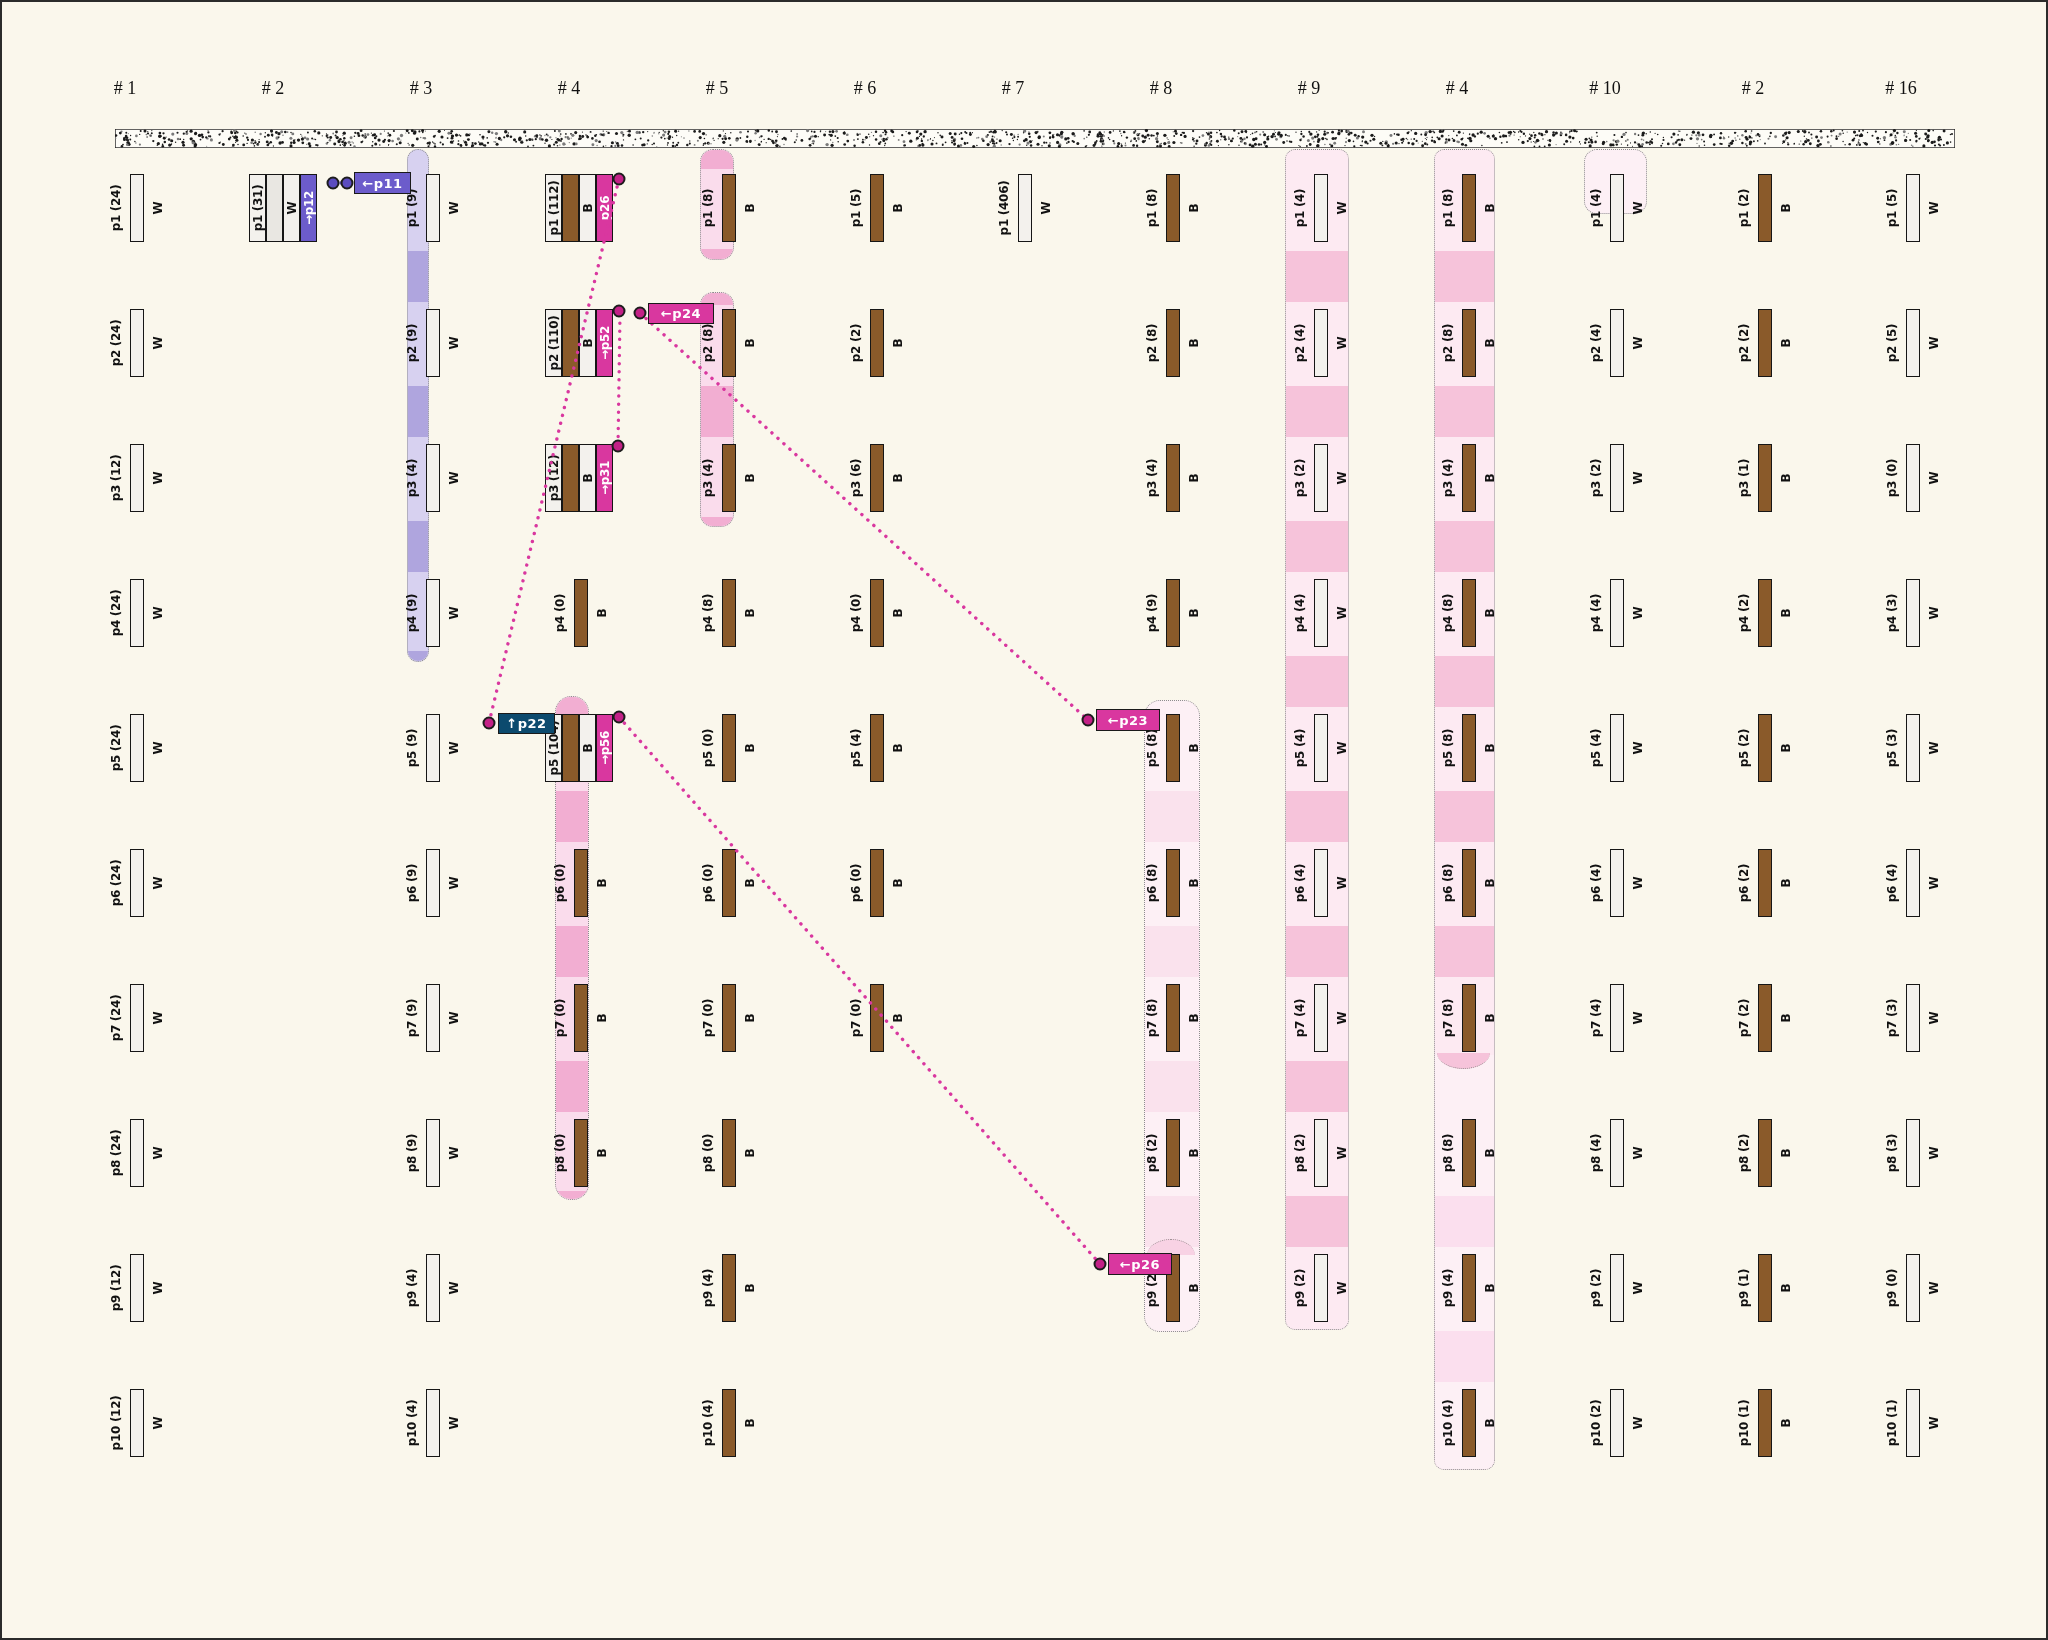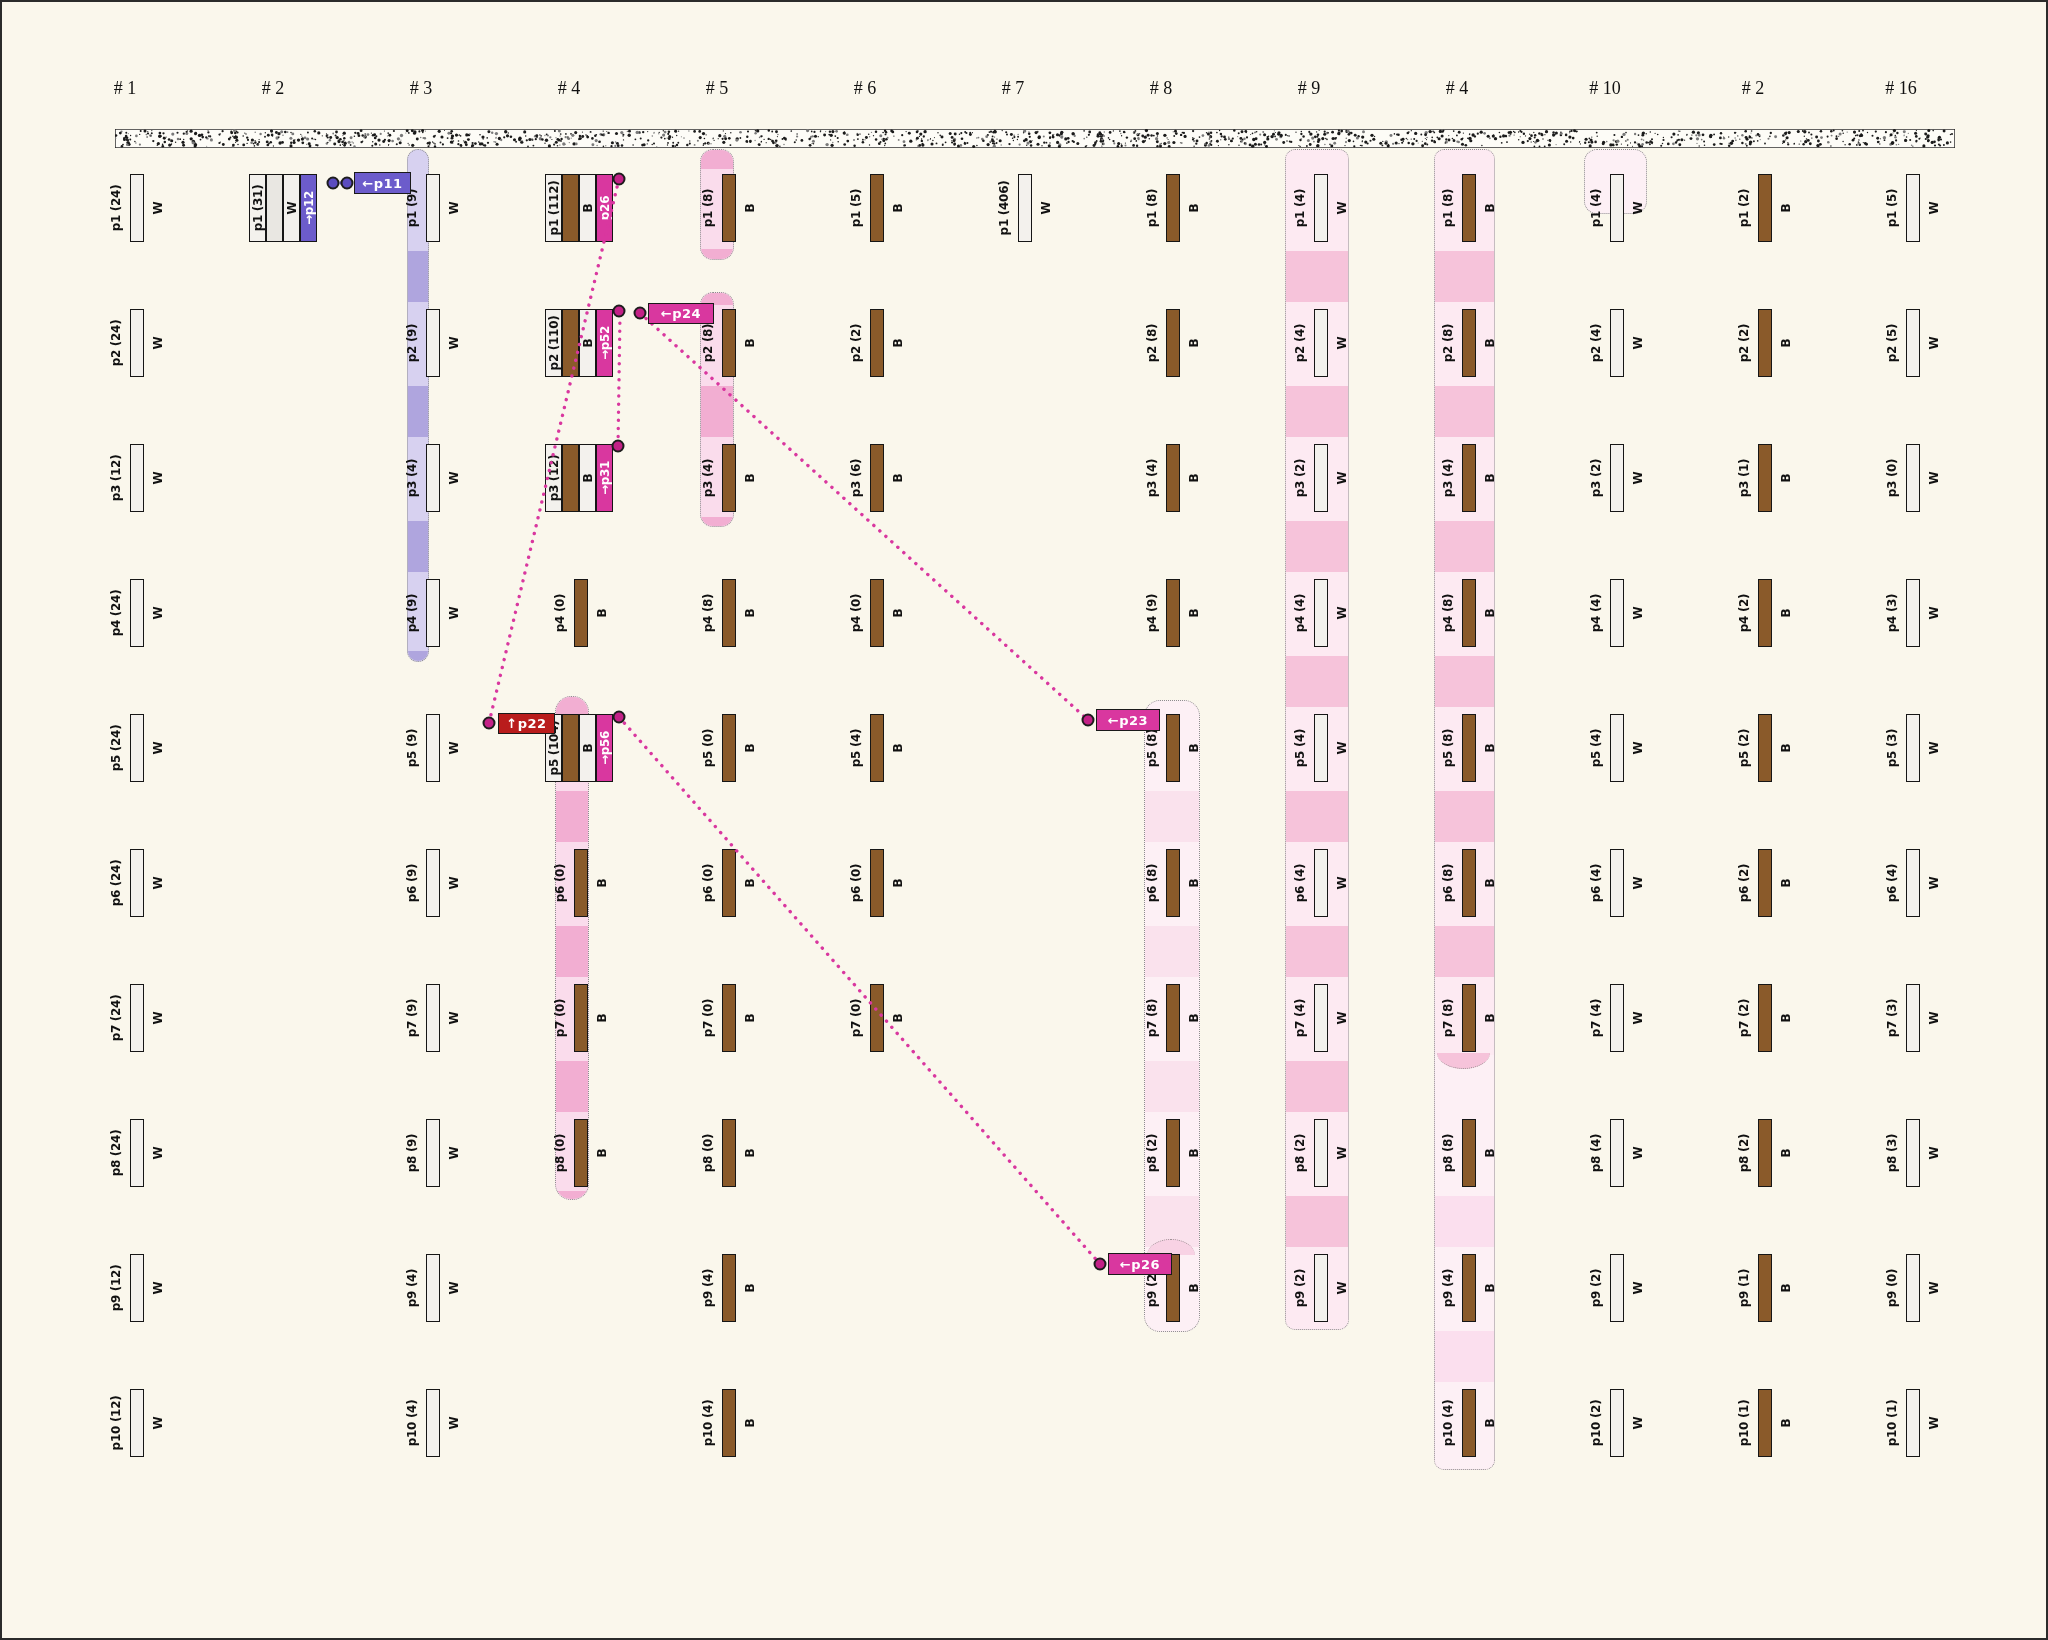--- a/index.html
+++ b/index.html
@@ -2159,17 +2159,17 @@
       <circle cx="617" cy="309" r="5.5" fill="#c32187" stroke="#1d1d1d" stroke-width="2"></circle>
       <circle cx="638" cy="311" r="5.5" fill="#c32187" stroke="#1d1d1d" stroke-width="2"></circle>
       <circle cx="616" cy="444" r="5.5" fill="#c32187" stroke="#1d1d1d" stroke-width="2"></circle>
       <circle cx="617" cy="715" r="5.5" fill="#c32187" stroke="#1d1d1d" stroke-width="2"></circle>
       <circle cx="1086" cy="718" r="5.5" fill="#c32187" stroke="#1d1d1d" stroke-width="2"></circle>
       <circle cx="1098" cy="1262" r="5.5" fill="#c32187" stroke="#1d1d1d" stroke-width="2"></circle>
     </svg>
   <div id="badges">
       <div class="badge" style="left: 352px; top: 170px; width: 57px; height: 22px; background: rgb(108, 92, 203);">←p11</div>
       <div class="badge" style="left: 646px; top: 301px; width: 66px; height: 21px; background: rgb(217, 55, 159);">←p24</div>
-      <div class="badge" style="left: 496px; top: 711px; width: 57px; height: 21px; background: #b91c1c;">↑p22</div>
+      <div class="badge" style="left: 496px; top: 711px; width: 57px; height: 21px; background: #0c4a6e;">↑p22</div>
       <div class="badge" style="left: 1094px; top: 707px; width: 64px; height: 22px; background: rgb(217, 55, 159);">←p23</div>
       <div class="badge" style="left: 1106px; top: 1251px; width: 64px; height: 22px; background: rgb(217, 55, 159);">←p26</div>
     </div>
 </div>
 
 </body></html>

